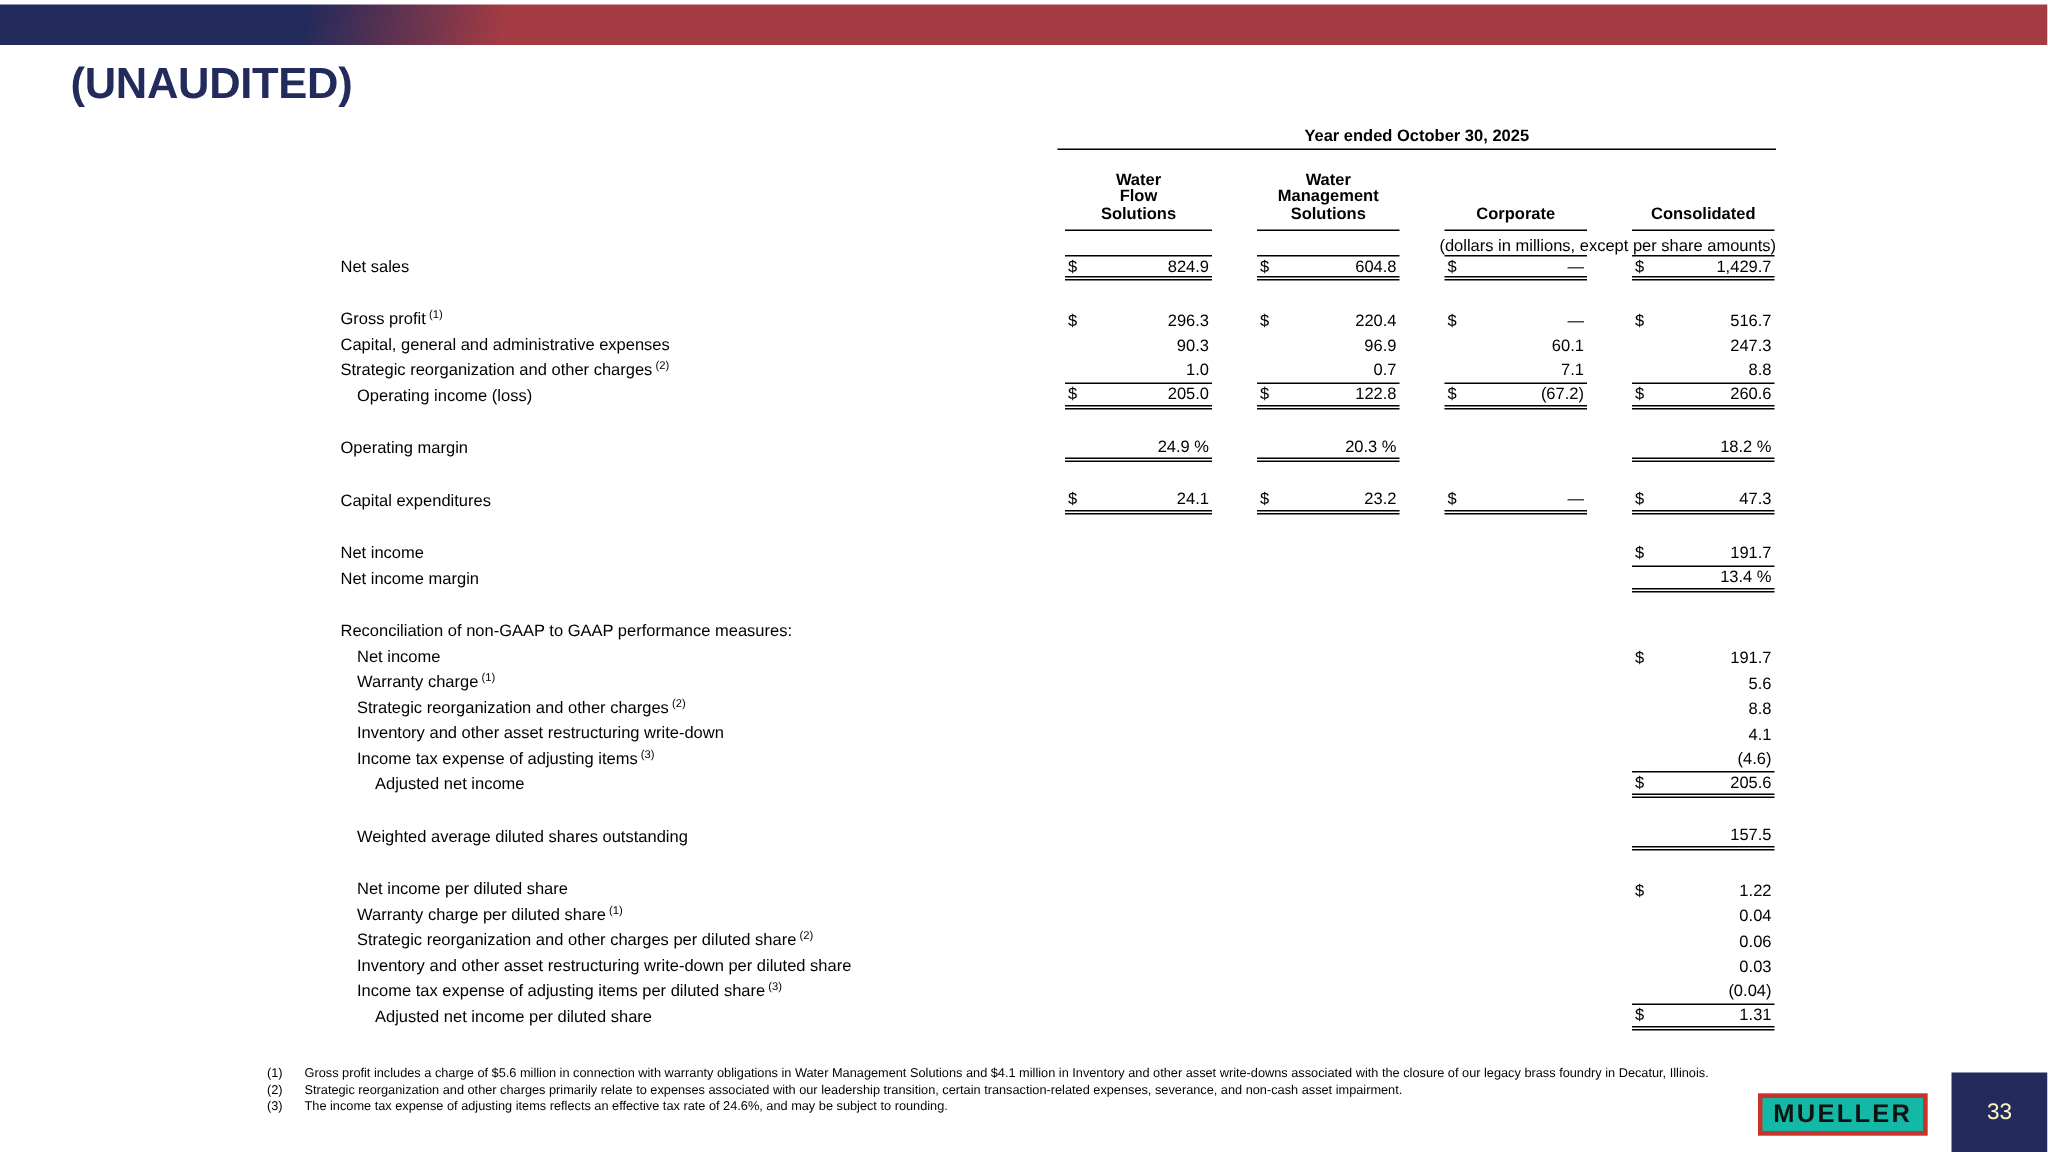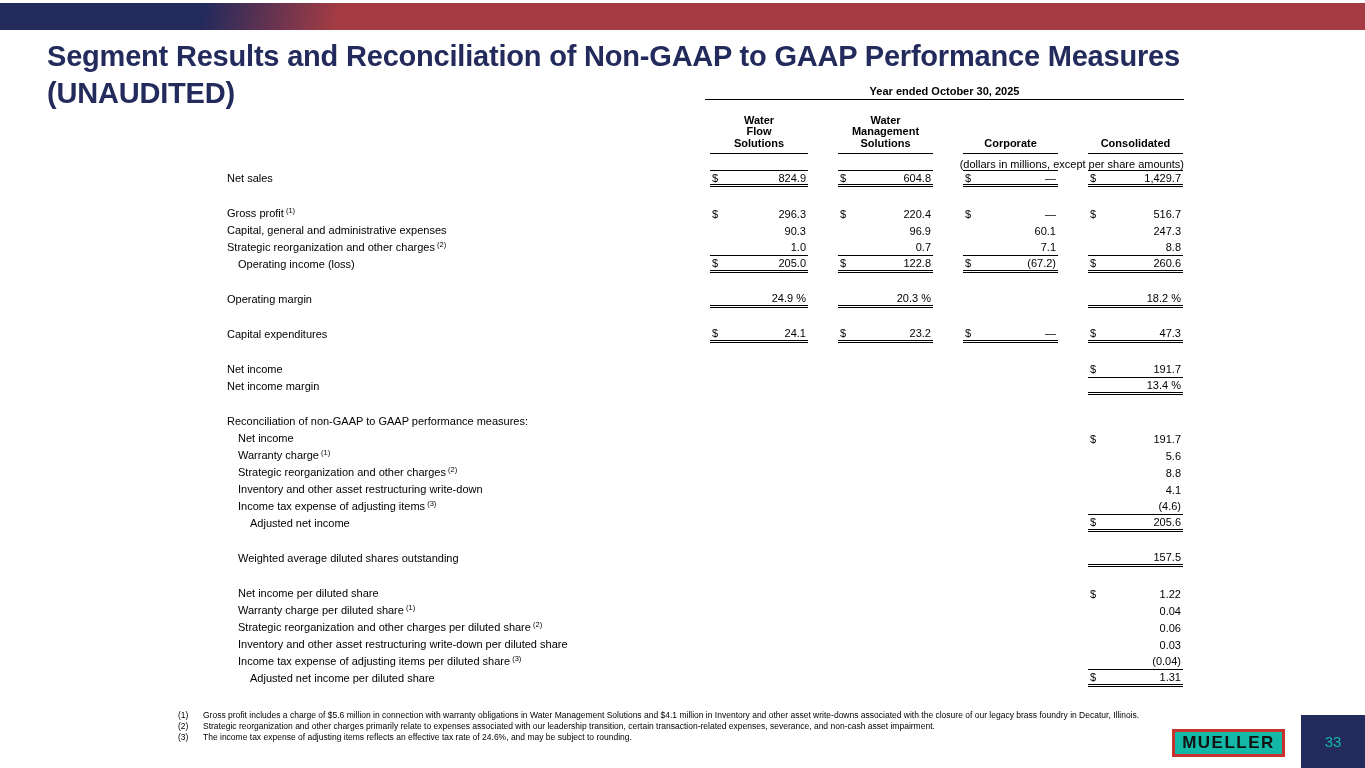--- a/index.html
+++ b/index.html
@@ -36,30 +36,29 @@
 
   .footnotes { position:absolute; left:178px; top:710px; width:1180px; font-size:8.5px; line-height:11px; }
   .fnrow { white-space:nowrap; }
   .fnnum { display:inline-block; width:25px; }
 
   .logo { position:absolute; left:1172px; top:729px; width:113px; height:28px; background:#14b8a6;
     border:3px solid var(--logo-red,#C9332E); display:flex; align-items:center; justify-content:center; }
   .logo-text { font-weight:bold; font-size:17px; letter-spacing:1.5px; color:#121212; }
 
   .page-box { position:absolute; right:0; bottom:0; width:64px; height:53px; background:var(--navy,#232A5C);
-    color:#14b8a6; display:flex; align-items:flex-start; justify-content:center; padding-top:18px; font-size:15px; }
+    color:#fef9c3; display:flex; align-items:flex-start; justify-content:center; padding-top:18px; font-size:15px; }
 </style>
 </head>
 <body>
 
 <div class="slide">
   <div class="top-band"></div>
 
   <div class="title">
-    <div class="line">Segment Results and Reconciliation of Non-GAAP to GAAP Performance Measures</div>
     <div class="line">(UNAUDITED)</div>
   </div>
 
   <div class="table">
     <div class="thead">
       <div class="period">Year ended October 30, 2025</div>
       <div id="colheads">
           <div class="colhead" style="left: 483px; width: 98px;">
             <span>Water</span>
             <span>Flow</span>

